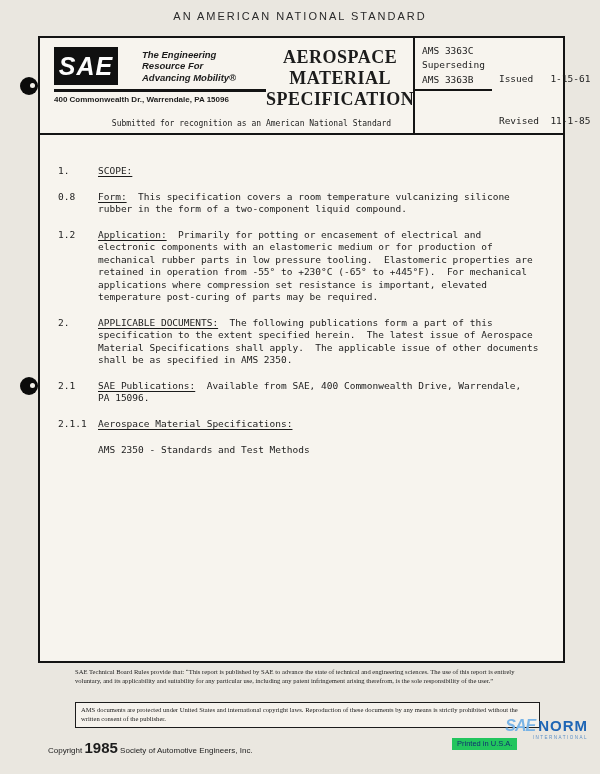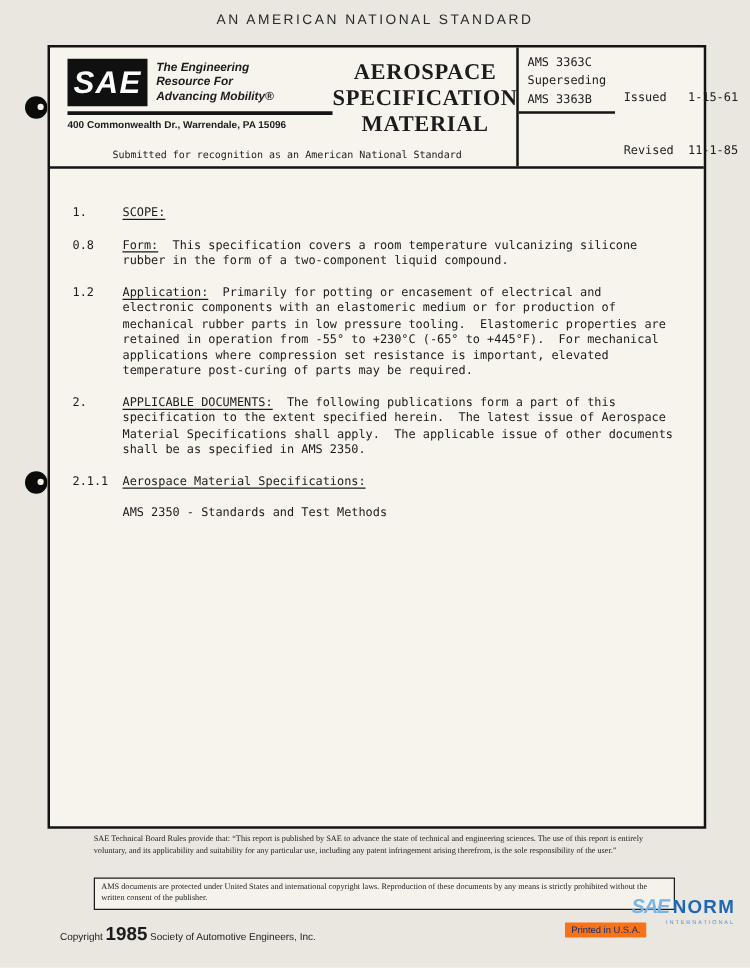--- a/index.html
+++ b/index.html
@@ -33,31 +33,31 @@
   .header-top{ flex:1; display:flex; }
   .logo-block{ width:238px; padding:9px 0 0 14px; }
   .logo-row{ display:flex; align-items:flex-start; }
   .sae-logo{
     width:64px; height:38px; background:#101010; color:#fcfcfc;
     font-family:"Liberation Sans", sans-serif; font-weight:bold; font-style:italic;
     font-size:25px; display:flex; align-items:center; justify-content:center;
     letter-spacing:1px; flex-shrink:0;
   }
   .tagline{
-    margin-left:7px; font-family:"Liberation Sans", sans-serif;
+    margin-left:24px; font-family:"Liberation Sans", sans-serif;
     font-weight:bold; font-style:italic; font-size:9.5px; line-height:1.2; padding-top:2px;
   }
   .logo-rule{ height:3px; background:#141414; width:212px; margin:4px 0 3px; }
   .address{ font-family:"Liberation Sans", sans-serif; font-weight:bold; font-size:8px; }
   .center-title{
     flex:1; text-align:center; padding-top:9px;
     font-family:"Liberation Serif", serif; font-weight:bold;
     font-size:18px; line-height:1.18; letter-spacing:.5px;
   }
-  .submitted{ text-align:left; font-size:8px; padding:0 0 5px 50px; }
+  .submitted{ text-align:center; font-size:8px; padding:0 0 5px 50px; }
   .header-right{ width:150px; border-left:2px solid #141414; display:flex; flex-direction:row; }
   .right-top{ height:53px; border-bottom:2px solid #141414; padding:6px 7px; font-size:9.5px; line-height:1.5; }
   .right-bottom{ flex:1; padding:5px 7px; font-size:9.5px; line-height:1.5; white-space:pre; }
 
   .title-block{
     border-bottom:2px solid #141414; text-align:center;
     padding:12px 0 13px; font-size:10px; line-height:1.55;
   }
 
   .bodytext{ padding:30px 14px 0 18px; }
@@ -79,21 +79,21 @@
     background:#f5f2ec;
   }
   .copyright-line{
     position:absolute; left:48px; top:739px;
     font-family:"Liberation Sans", sans-serif; font-size:8px;
   }
   .copyright-line .year{ font-size:15px; font-weight:bold;text-align:center; }
   .printed-badge{
     position:absolute; left:452px; top:738px;
     font-family:"Liberation Sans", sans-serif; font-size:7.5px;
-    background:#f97316; color:#10306e; padding:1px 5px 2px;
+    background:#22c55e; color:#10306e; padding:1px 5px 2px;
   }
   .norm-mark{
     position:absolute; right:12px; top:718px;
     font-family:Liberation Sans, sans-serif; font-weight:bold; line-height:1;
     text-align:right;
   }
   .norm-sae{ font-style:italic; font-size:16px; color:#79b4e6; letter-spacing:-1px; margin-right:3px; }
   .norm-norm{ font-size:15px; color:#1f66b5; letter-spacing:1px; }
   .norm-sub{ display:block; font-weight:normal; font-size:4.5px; color:#5c8fc7; letter-spacing:1.5px; margin-top:2px; }
 </style>
@@ -119,22 +119,22 @@
                 <div>The Engineering</div>
                 <div>Resource For</div>
                 <div>Advancing Mobility®</div>
               </div>
             </div>
             <div class="logo-rule"></div>
             <div class="address">400 Commonwealth Dr., Warrendale, PA 15096</div>
           </div>
           <div class="center-title">
             <div>AEROSPACE</div>
+            <div>MATERIAL</div>
             <div>SPECIFICATION</div>
-            <div>MATERIAL</div>
           </div>
         </div>
         <div class="submitted">Submitted for recognition as an American National Standard</div>
       </div>
       <div class="header-right">
         <div class="right-top">
           <div>AMS 3363C</div>
           <div>Superseding AMS 3363B</div>
         </div>
         <div class="right-bottom">
@@ -165,20 +165,25 @@
 temperature post-curing of parts may be required.</span></span>
       </div>
       <div class="para">
         <span class="num">2.</span>
         <span class="text"><u>APPLICABLE DOCUMENTS:</u><span class="bt">  The following publications form a part of this
 specification to the extent specified herein.  The latest issue of Aerospace
 Material Specifications shall apply.  The applicable issue of other documents
 shall be as specified in AMS 2350.</span></span>
       </div>
       <div class="para">
+        <span class="num">2.1</span>
+        <span class="text"><u>SAE Publications:</u><span class="bt">  Available from SAE, 400 Commonwealth Drive, Warrendale,
+PA 15096.</span></span>
+      </div>
+      <div class="para">
         <span class="num">2.1.1</span>
         <span class="text"><u>Aerospace Material Specifications:</u><span class="bt"></span></span>
       </div>
       <div class="para">
         <span class="num"></span>
         <span class="text"><u></u><span class="bt">AMS 2350 - Standards and Test Methods</span></span>
       </div>
     </div>
 
   </div>

